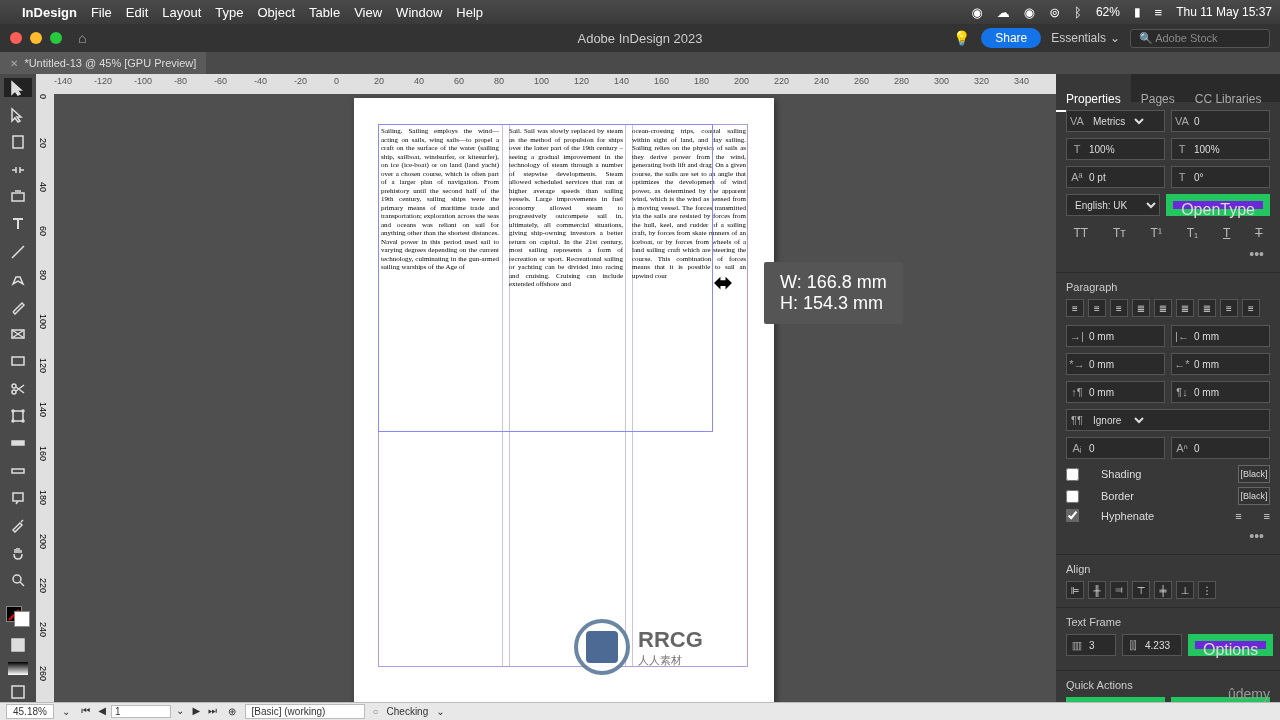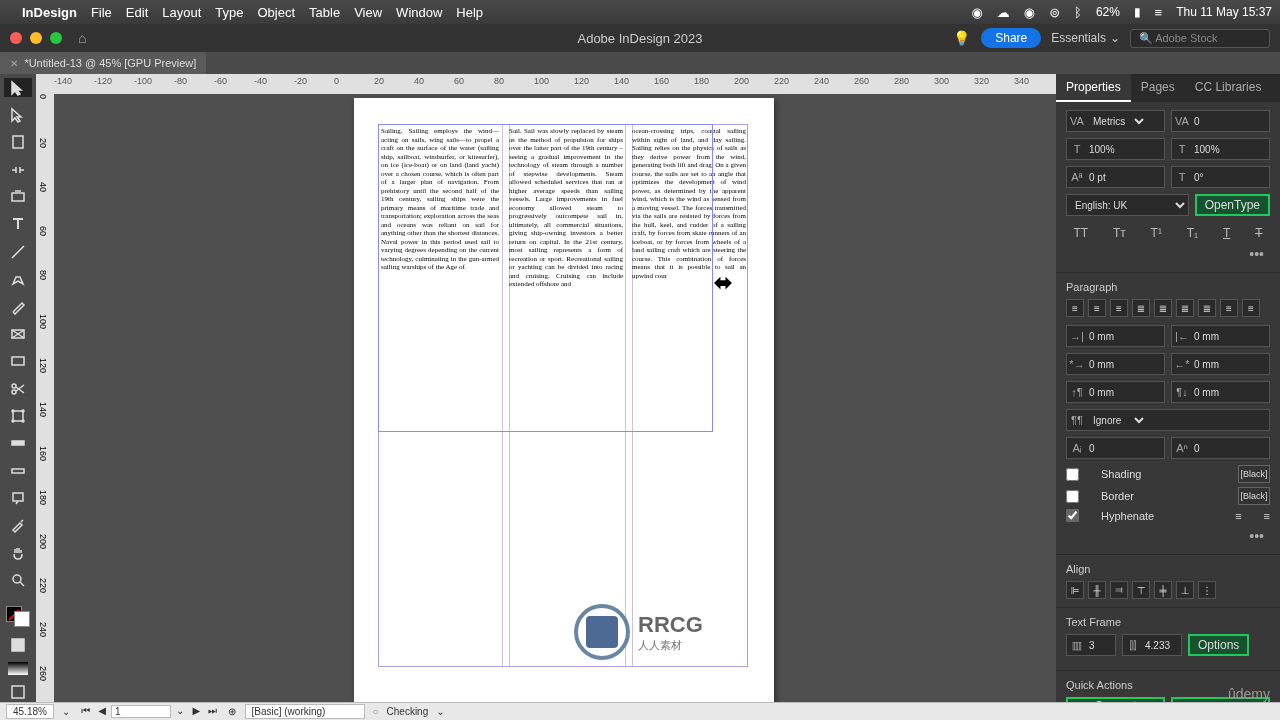--- a/index.html
+++ b/index.html
@@ -62,30 +62,30 @@
 .resize-cursor { position: absolute; font-size: 22px; color: #000; font-weight: bold; }
 .watermark { position: absolute; display: flex; align-items: center; gap: 8px; opacity: 0.9; }
 .wm-logo { width: 56px; height: 56px; border: 4px solid #5a7a9a; border-radius: 50%; display: flex; align-items: center; justify-content: center; background: #fff; }
 .wm-logo-inner { width: 32px; height: 32px; background: #3a5a8a; border-radius: 4px; }
 .wm-text { font-size: 22px; font-weight: bold; color: #555; }
 .wm-sub { font-size: 11px; color: #666; }
 
 
 .rpanel { width: 224px; background: #383838; color: #ddd; font-size: 11px; overflow-y: auto; }
 .rp-tabs { display: flex; height: 28px; background: #2a2a2a; }
-.rp-tab { padding: 6px 10px; font-size: 12px; cursor: pointer; color: #aaa; }
+.rp-tab { padding: 18px 10px; font-size: 12px; cursor: pointer; color: #aaa; }
 .rp-tab-active { background: #383838; color: #fff; border-bottom: 2px solid #fff; }
 .rp-section { padding: 8px 10px; border-bottom: 1px solid #2a2a2a; }
 .rp-section-title { font-size: 11px; color: #ccc; margin-bottom: 6px; }
 .rp-row { display: flex; align-items: center; gap: 6px; margin-bottom: 6px; }
 .rp-field { display: flex; align-items: center; background: #2a2a2a; border: 1px solid #555; height: 22px; }
 .rp-field-icon { width: 20px; text-align: center; font-size: 11px; color: #aaa; }
 .rp-input { background: transparent; border: none; color: #ddd; font-size: 10px; width: 42px; padding: 0 2px; }
 .rp-select { background: #2a2a2a; border: 1px solid #555; color: #ddd; font-size: 10px; height: 22px; flex: 1; padding: 0 4px; }
-.rp-btn { background: #14532d; border: 2px solid #22c55e; color: #ddd; font-size: 12px; height: 22px; padding: 0 8px; cursor: pointer; }
+.rp-btn { background: #6d28d9; border: 7px solid #22c55e; color: #ddd; font-size: 16px; height: 22px; padding: 0 8px; cursor: pointer; }
 .rp-icons-row { display: flex; gap: 10px; font-size: 12px; color: #bbb; justify-content: space-around; padding: 4px 0; }
 .align-icons { display: flex; gap: 4px; flex-wrap: wrap; }
 .align-icon { width: 18px; height: 18px; background: #2a2a2a; border: 1px solid #555; display: flex; align-items: center; justify-content: center; font-size: 10px; }
 .check-row { display: flex; align-items: center; gap: 22px; font-size: 11px; margin-bottom: 4px; }
 .check-row input { accent-color: #666; }
 .color-box { width: 32px; height: 18px; background: #333; border: 1px solid #666; display: flex; align-items: center; justify-content: center; font-size: 9px; }
 .more-dots { text-align: right; font-size: 14px; color: #aaa; padding: 2px 6px; cursor: pointer; }
 
 
 .statusbar { height: 18px; background: #e8e8e8; display: flex; align-items: center; font-size: 10px; color: #333; padding: 0 6px; gap: 8px; border-top: 1px solid #bbb; }
@@ -339,21 +339,25 @@
             <div class="text-col" style="left:130px; top:2px; width:114px; height:305px;">Sail.
 Sail was slowly replaced by steam as the method of propulsion for ships over the latter part of the 19th century – seeing a gradual improvement in the technology of steam through a number of stepwise developments. Steam allowed scheduled services that ran at higher average speeds than sailing vessels. Large improvements in fuel economy allowed steam to progressively outcompete sail in, ultimately, all commercial situations, giving ship-owning investors a better return on capital. In the 21st century, most sailing represents a form of recreation or sport. Recreational sailing or yachting can be divided into racing and cruising. Cruising can include extended offshore and</div>
             <div class="text-col" style="left:253px; top:2px; width:114px; height:305px;">ocean-crossing trips, coastal sailing within sight of land, and day sailing.
 Sailing relies on the physics of sails as they derive power from the wind, generating both lift and drag. On a given course, the sails are set to an angle that optimizes the development of wind power, as determined by the apparent wind, which is the wind as sensed from a moving vessel.
 The forces transmitted via the sails are resisted by forces from the hull, keel, and rudder of a sailing craft, by forces from skate runners of an iceboat, or by forces from wheels of a land sailing craft which are steering the course. This combination of forces means that it is possible to sail an upwind cour</div>
           </div>
 
           <div style="position:absolute; left:24px; top:26px; width:335px; height:308px; border:1px solid #8888ff;"></div>
         </div>
         <div class="resize-cursor" style="left:660px; top:176px;">⬌</div>
-        <div class="watermark" style="left:520px; top:510px;">
+        <div class="resize-tooltip" style="left:710px; top:168px;">
+          <div><span>W:</span> <span>166.8 mm</span></div>
+          <div><span>H:</span> <span>154.3 mm</span></div>
+        </div>
+        <div class="watermark" style="left:520px; top:525px;">
           <div class="wm-logo">
               <div class="wm-logo-inner"></div>
             </div>
           <div>
             <div class="wm-text">RRCG</div>
             <div class="wm-sub">人人素材</div>
           </div>
         </div>
       </div>
     </div>

